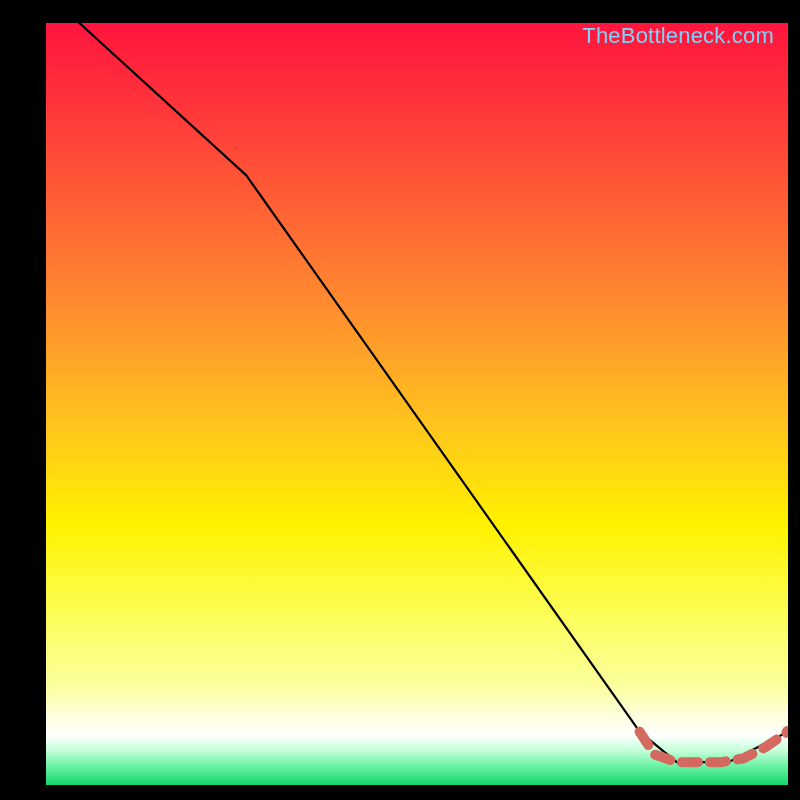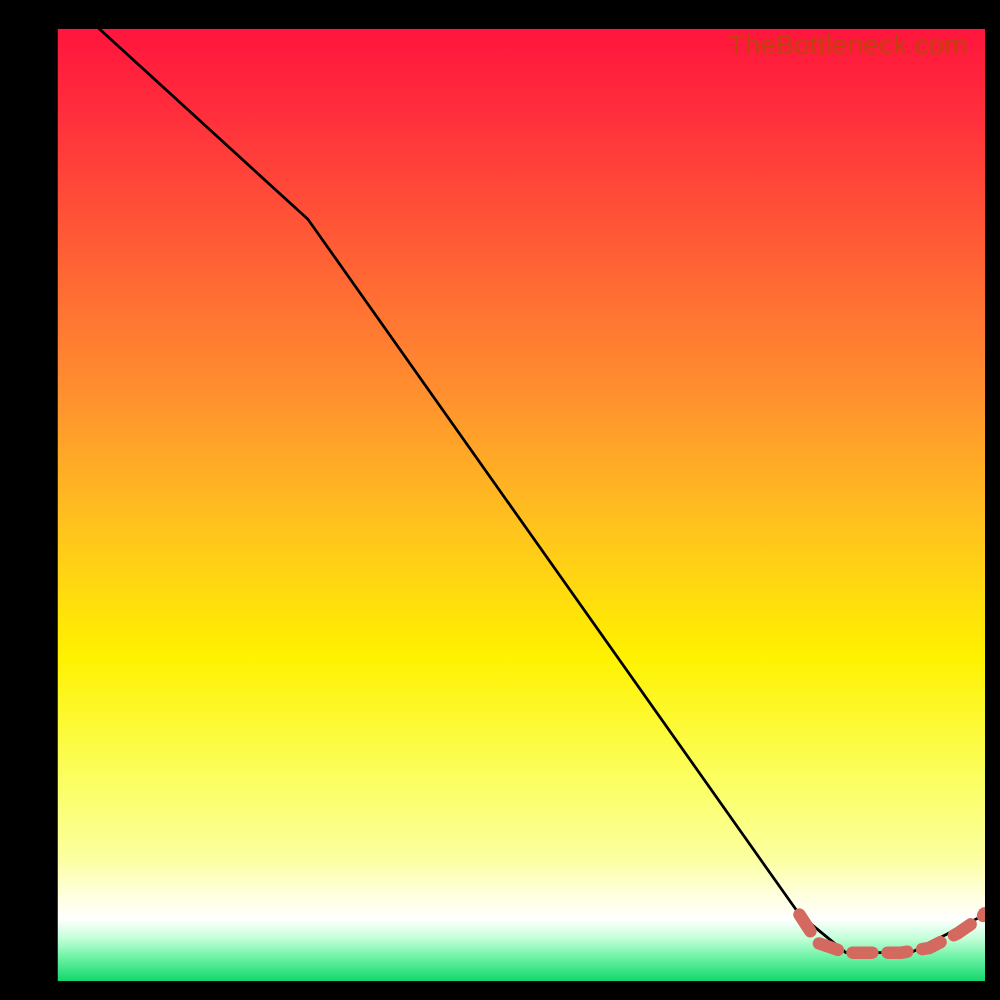--- a/index.html
+++ b/index.html
@@ -16,21 +16,21 @@
     left: 46px;
     top: 23px;
     width: 742px;
     height: 762px;
     background: #000;
   }
   .watermark {
     position: absolute;
     top: 0px;
     right: 14px;
-    color: #c2410c;
+    color: #7dd3fc;
     font-size: 22px;
     font-weight: 400;
     letter-spacing: 0.2px;
     user-select: none;
   }
   svg {
     display: block;
   }
 </style>
 </head>

